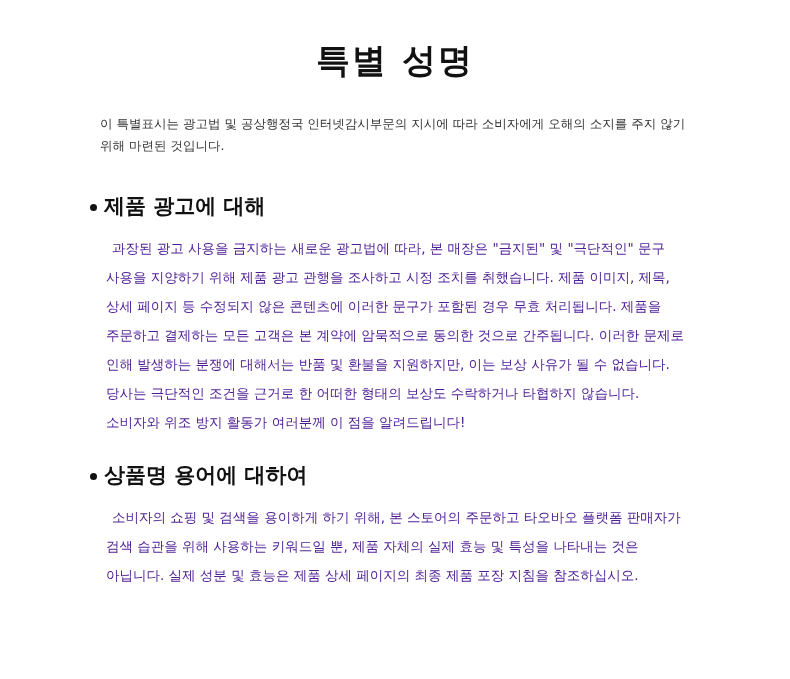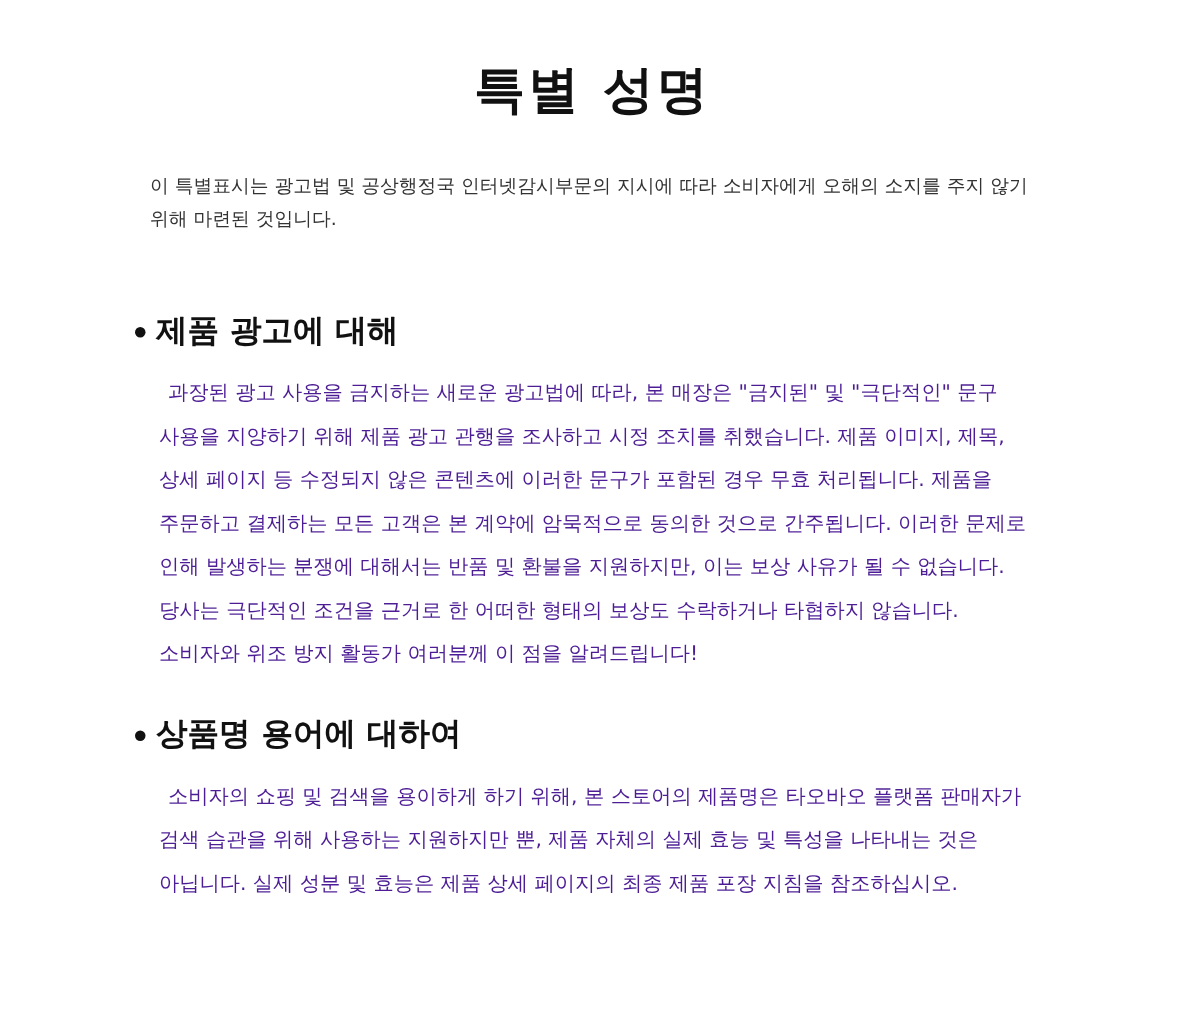--- a/index.html
+++ b/index.html
@@ -33,21 +33,21 @@
   }
   .intro {
     margin-top: 32px;
     font-size: 12.5px;
     line-height: 1.8;
     color: #333333;
     text-align: left;
     padding: 0 12px;
   }
   .section {
-    margin-top: 48px;
+    margin-top: 34px;
   }
   .section.second {
     margin-top: 24px;
   }
   .section-heading {
     display: flex;
     align-items: center;
     font-size: 21px;
     font-weight: bold;
     color: #111111;
@@ -94,16 +94,16 @@
       <span>제품 광고에 대해</span>
     </h2>
     <p class="body-text indent">과장된 광고 사용을 금지하는 새로운 광고법에 따라, 본 매장은 "금지된" 및 "극단적인" 문구 사용을 지양하기 위해 제품 광고 관행을 조사하고 시정 조치를 취했습니다. 제품 이미지, 제목, 상세 페이지 등 수정되지 않은 콘텐츠에 이러한 문구가 포함된 경우 무효 처리됩니다. 제품을 주문하고 결제하는 모든 고객은 본 계약에 암묵적으로 동의한 것으로 간주됩니다. 이러한 문제로 인해 발생하는 분쟁에 대해서는 반품 및 환불을 지원하지만, 이는 보상 사유가 될 수 없습니다. 당사는 극단적인 조건을 근거로 한 어떠한 형태의 보상도 수락하거나 타협하지 않습니다. 소비자와 위조 방지 활동가 여러분께 이 점을 알려드립니다!</p>
   </div>
 
   <div class="section second">
     <h2 class="section-heading">
       <span class="bullet-dot"></span>
       <span>상품명 용어에 대하여</span>
     </h2>
-    <p class="body-text indent">소비자의 쇼핑 및 검색을 용이하게 하기 위해, 본 스토어의 제품명은 타오바오 플랫폼 판매자가 검색 습관을 위해 사용하는 지원하지만 뿐, 제품 자체의 실제 효능 및 특성을 나타내는 것은 아닙니다. 실제 성분 및 효능은 제품 상세 페이지의 최종 제품 포장 지침을 참조하십시오.</p>
+    <p class="body-text indent">소비자의 쇼핑 및 검색을 용이하게 하기 위해, 본 스토어의 주문하고 타오바오 플랫폼 판매자가 검색 습관을 위해 사용하는 키워드일 뿐, 제품 자체의 실제 효능 및 특성을 나타내는 것은 아닙니다. 실제 성분 및 효능은 제품 상세 페이지의 최종 제품 포장 지침을 참조하십시오.</p>
   </div>
 
 </div>
 
 </body></html>

